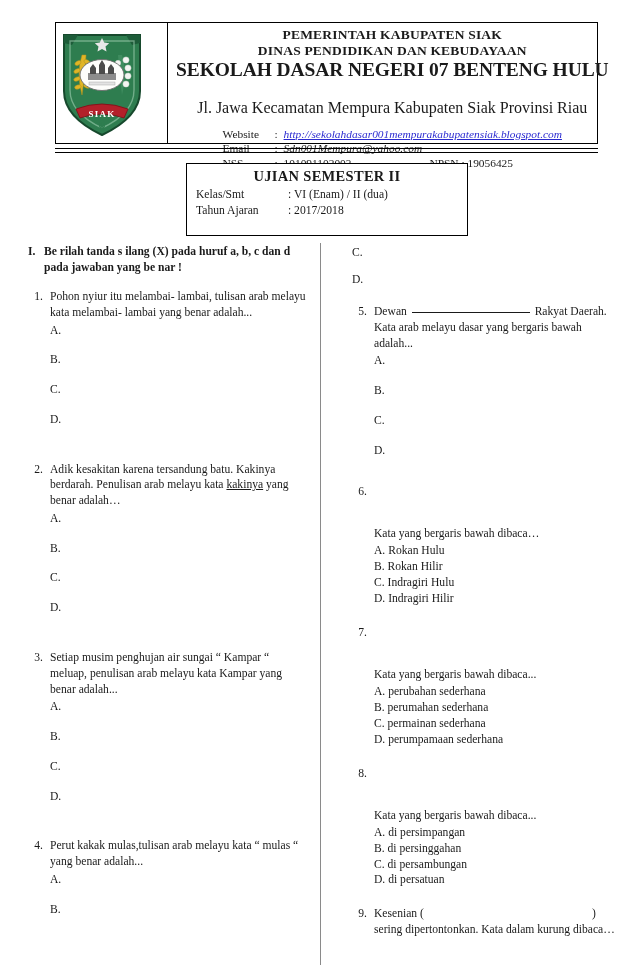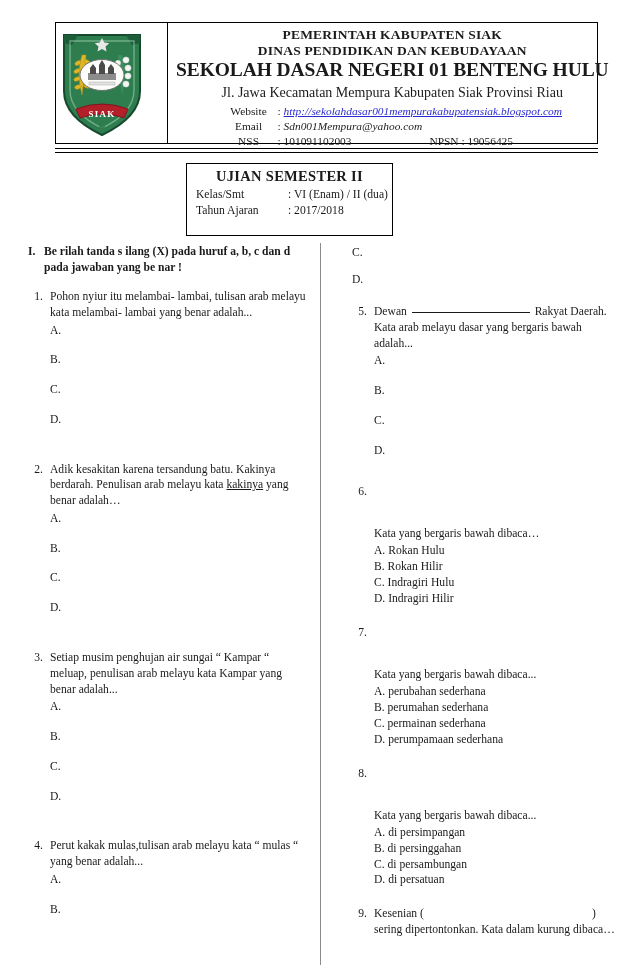--- a/index.html
+++ b/index.html
@@ -65,28 +65,28 @@
   }
   .hl3 {
     font-size: 19.5px;
     font-weight: bold;
     letter-spacing: -0.1px;
     white-space: nowrap;
     margin-top: 1px;
     line-height: 1.1;
   }
   .hl4 {
-    font-size: 14px;
+    font-size: 16px;
     white-space: nowrap;
-    margin-top: 4px;
+    margin-top: 18px;
   }
   .contact-block {
-    margin-top: 4px;
+    margin-top: 10px;
     display: inline-block;
-    text-align: center;
+    text-align: left;
     font-size: 11.4px;
     line-height: 1.28;
   }
   .crow { display: flex; white-space: nowrap; }
   .clabel { width: 52px; flex: 0 0 52px; }
   .csep { width: 9px; flex: 0 0 9px; }
   .cval { }
   a.weburl {
     color: #2a2ad0;
     text-decoration: underline;
@@ -107,21 +107,21 @@
     height: 5px;
     border-top: 1.6px solid #000;
     border-bottom: 1.6px solid #000;
   }
 
   
   #exam-box {
     position: absolute;
     left: 186px;
     top: 163px;
-    width: 207px;
+    width: 282px;
     height: 73px;
     border: 1.3px solid #000;
     background: #fff;
     padding: 4px 0 0 0;
   }
   #exam-title {
     text-align: center;
     font-size: 14.5px;
     font-weight: bold;
     letter-spacing: .3px;
@@ -277,21 +277,21 @@
         <text x="46" y="88" font-family="'Liberation Serif', serif" font-size="9" font-weight="bold" fill="#ffffff" text-anchor="middle" letter-spacing="1.2">SIAK</text>
 
         <path d="M46 91 q-4 5 -1 9 M46 91 q4 5 1 9 M46 91 v10" stroke="#2e7d4f" stroke-width="1.4" fill="none"></path>
       </svg>
     </div>
   </div>
 
   <div id="header-text">
     <div class="hl1">PEMERINTAH KABUPATEN SIAK</div>
     <div class="hl2">DINAS PENDIDIKAN DAN KEBUDAYAAN</div>
-    <div class="hl3">SEKOLAH DASAR NEGERI 01 BENTENG HULU</div>
+    <div class="hl3">SEKOLAH DASAR NEGERI 07 BENTENG HULU</div>
     <div class="hl4">Jl. Jawa Kecamatan Mempura Kabupaten Siak Provinsi Riau</div>
 
     <div class="contact-block">
       <div class="crow">
         <span class="clabel">Website</span>
         <span class="csep">:</span>
         <a class="weburl" href="#">http://sekolahdasar001mempurakabupatensiak.blogspot.com</a>
       </div>
       <div class="crow">
         <span class="clabel">Email</span>

